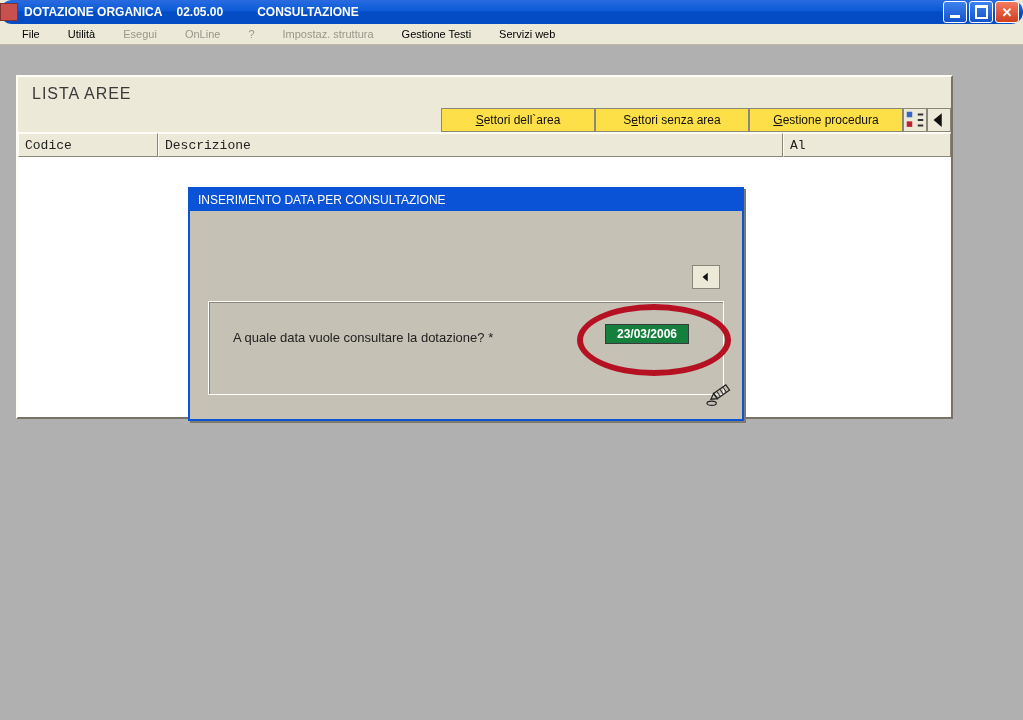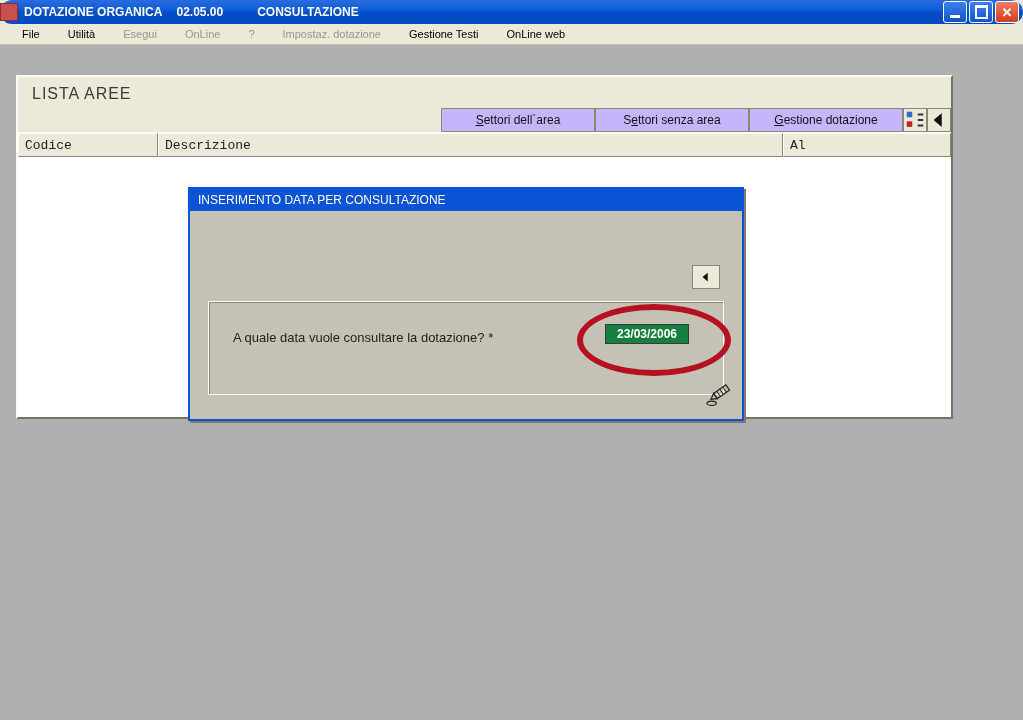--- a/index.html
+++ b/index.html
@@ -89,21 +89,21 @@
     letter-spacing:1px;
   }
   .tabbtns {
     position:absolute;
     bottom:0; right:0;
     display:flex;
     align-items:stretch;
   }
   .tabbtn {
     border:1px solid #8b8778;
-    background:#c4b5fd;
+    background:#fde047;
     height:22px;
     width:152px;
     display:flex;
     align-items:center;
     justify-content:center;
     font-size:12px;
     color:#111;
   }
   .tabbtn .ul { text-decoration:underline; }
   .iconbtn {
@@ -232,39 +232,39 @@
       </div>
   </div>
 </div>
 
 <div class="menubar">
   <span class="menu-item">File</span>
   <span class="menu-item">Utilità</span>
   <span class="menu-item disabled">Esegui</span>
   <span class="menu-item disabled">OnLine</span>
   <span class="menu-item disabled">?</span>
-  <span class="menu-item disabled">Impostaz. dotazione</span>
+  <span class="menu-item disabled">Impostaz. struttura</span>
   <span class="menu-item">Gestione Testi</span>
-  <span class="menu-item">OnLine web</span>
+  <span class="menu-item">Servizi web</span>
 </div>
 
 <div class="workspace">
 
   <div class="panel">
     <div class="panel-header">
       <div class="panel-title">LISTA AREE</div>
       <div class="tabbtns">
         <div class="tabbtn">
           <span><span class="ul">S</span><span>ettori dell`area</span></span>
         </div>
         <div class="tabbtn">
           <span>S<span class="ul">e</span><span>ttori senza area</span></span>
         </div>
         <div class="tabbtn">
-          <span><span class="ul">G</span><span>estione dotazione</span></span>
+          <span><span class="ul">G</span><span>estione procedura</span></span>
         </div>
         <div class="iconbtn">
           <svg viewBox="0 0 16 16">
               <rect x="2" y="2" width="4" height="4" fill="#3865c8"></rect>
               <rect x="2" y="9" width="4" height="4" fill="#b23"></rect>
               <path d="M10 4 h4 M10 8 h4 M10 12 h4" stroke="#333" stroke-width="1.5"></path>
             </svg>
         </div>
         <div class="iconbtn">
           <svg viewBox="0 0 16 16">

